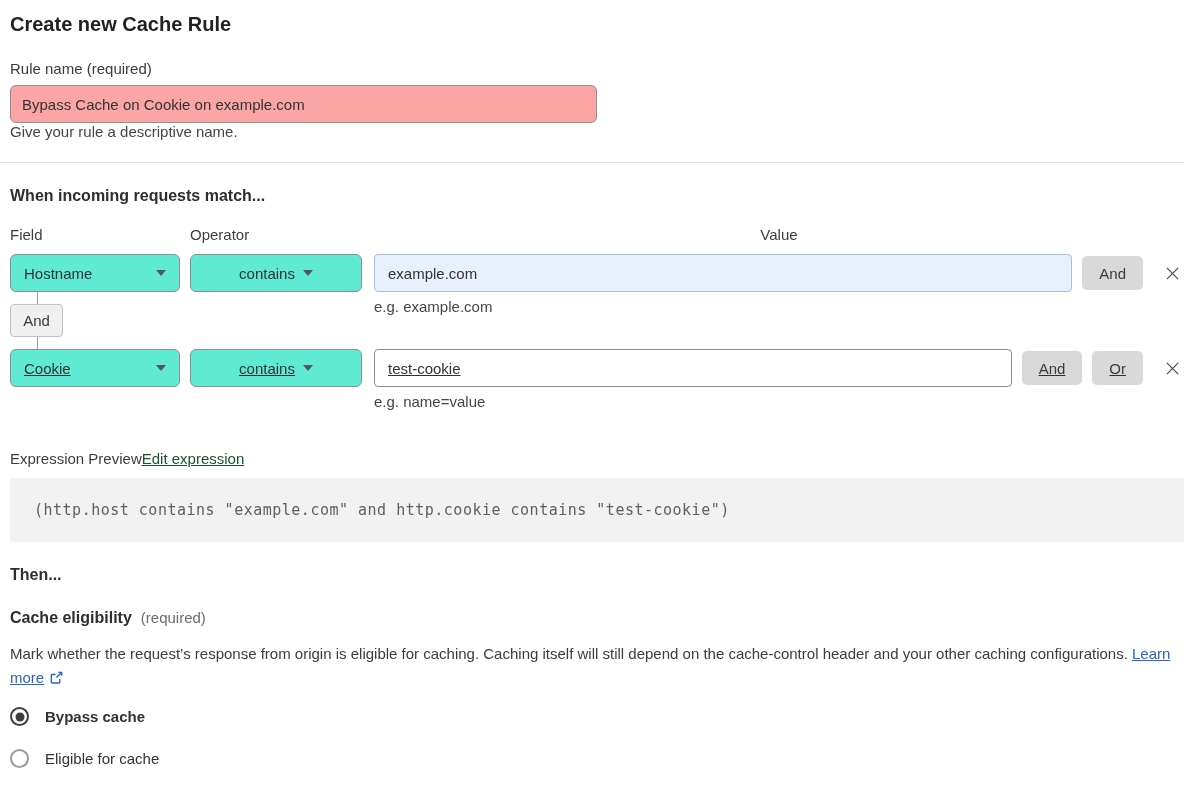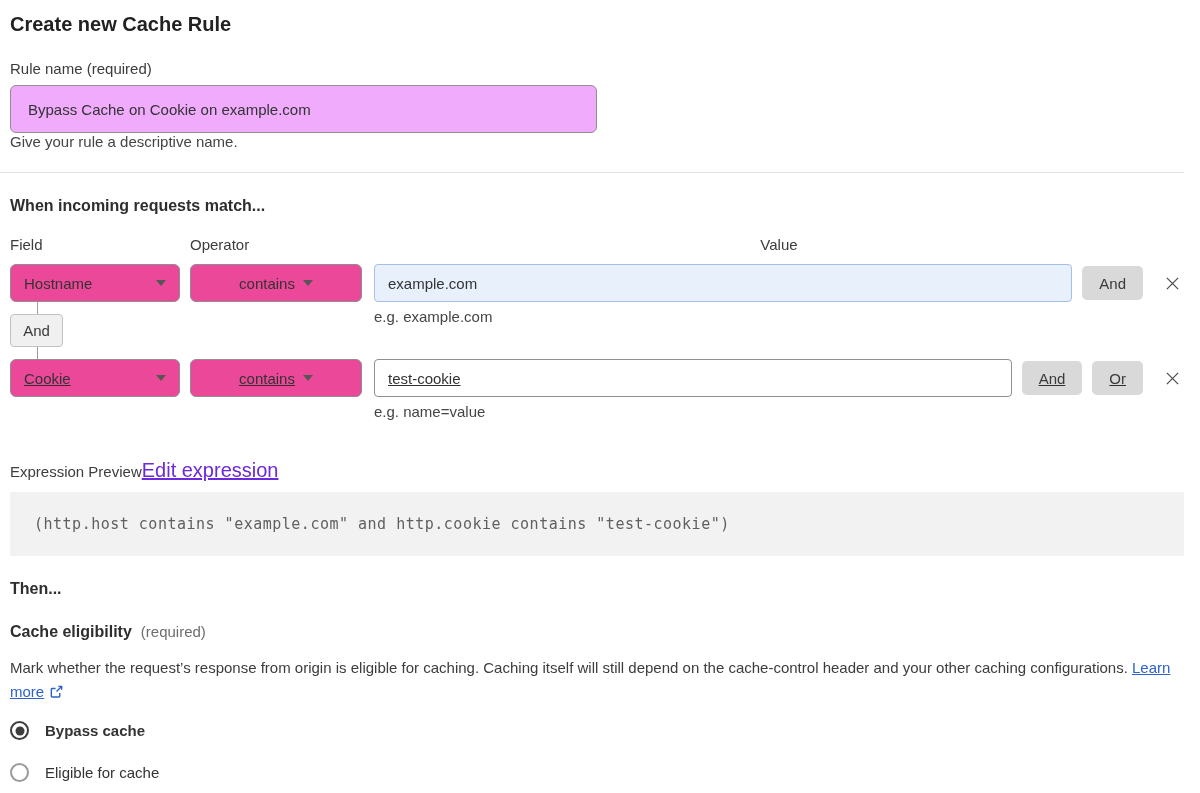--- a/index.html
+++ b/index.html
@@ -9,40 +9,40 @@
     color: #313131;
     width: 1200px;
   }
   .page { padding: 12px 16px 20px 10px; width: 1200px; }
   .container { width: 1174px; }
 
   h1.page-title { font-size: 20px; line-height: 24px; font-weight: 700; color: #222; }
 
   .field-label { margin-top: 24px; font-size: 15px; line-height: 18px; color: #3b3b3b; }
   .text-input {
-    margin-top: 7px; width: 587px; height: 48px;
+    margin-top: 7px; width: 587px; height: 38px;
     border: 1px solid #8f8f8f; border-radius: 6px;
-    padding: 0 17px; font-size: 15px; color: #333;
-    font-family: "Liberation Sans", sans-serif; background: #f0abfc;
+    padding: 0 11px; font-size: 15px; color: #333;
+    font-family: "Liberation Sans", sans-serif; background: #fca5a5;
   }
   .helper { font-size: 15px; line-height: 18px; color: #454545; }
 
   hr.divider { border: none; border-top: 1px solid #e0e0e0; margin: 21px 0 0 -10px; width: 1184px; }
 
   h2.section-heading { margin-top: 23px; font-size: 16px; line-height: 19px; font-weight: 700; color: #2e2e2e; }
 
   .cols { display: flex; margin-top: 21px; font-size: 15px; line-height: 18px; color: #3d3d3d; }
   .col-field { width: 180px; }
   .col-operator { width: 184px; }
   .col-value { flex: 1; text-align: center; }
 
   .cond-row { display: flex; margin-top: 10px; height: 38px; width: 1174px; }
   .select-box {
     width: 170px; margin-right: 10px; border: 1px solid #8f8f8f; border-radius: 6px;
-    background: #ec4899; display: flex; align-items: center; justify-content: space-between;
+    background: #5eead4; display: flex; align-items: center; justify-content: space-between;
     padding: 0 13px; font-size: 15px; color: #333; cursor: pointer;
   }
   .select-box.operator { width: 172px; margin-right: 12px; justify-content: center; }
   .chevron {
     width: 0; height: 0; margin-left: 8px;
     border-left: 5px solid transparent; border-right: 5px solid transparent;
     border-top: 6px solid #565656;
   }
   .value-input {
     flex: 1; min-width: 0; border: 1px solid #8f8f8f; border-radius: 4px;
@@ -67,21 +67,21 @@
   .connector-btn {
     position: absolute; left: 0; top: 12px; height: 33px; width: 53px;
     background: #f0f0f0; border: 1px solid #c2c2c2; border-radius: 4px;
     font-size: 15px; color: #3a3a3a; font-family: "Liberation Sans", sans-serif; cursor: pointer; z-index: 1;
   }
   .hint-in-connector { position: absolute; left: 364px; top: 6px; font-size: 15px; line-height: 18px; color: #454545; }
   .hint-row { margin: 6px 0 0 364px; font-size: 15px; line-height: 18px; color: #454545; }
 
   .expr-header { display: flex; align-items: baseline; margin-top: 38px; width: 1174px; }
   .expr-label { font-size: 15px; line-height: 19px; color: #3d3d3d; }
-  .edit-link { font-size: 20px; color: #6d28d9; text-decoration: underline; cursor: pointer; }
+  .edit-link { font-size: 15px; color: #14532d; text-decoration: underline; cursor: pointer; }
 
   .code-block {
     margin-top: 10px; width: 1174px; background: #f2f2f2; border-radius: 2px;
     padding: 23px 24px; font-family: "DejaVu Sans Mono", monospace;
     font-size: 15px; line-height: 18px; color: #5f5f5f; letter-spacing: 0.5px;
     white-space: nowrap; overflow: hidden;
   }
 
   .elig-head { margin-top: 24px; display: flex; align-items: baseline; gap: 9px; }
   .elig-title { font-size: 16px; line-height: 19px; font-weight: 700; color: #2e2e2e; }

